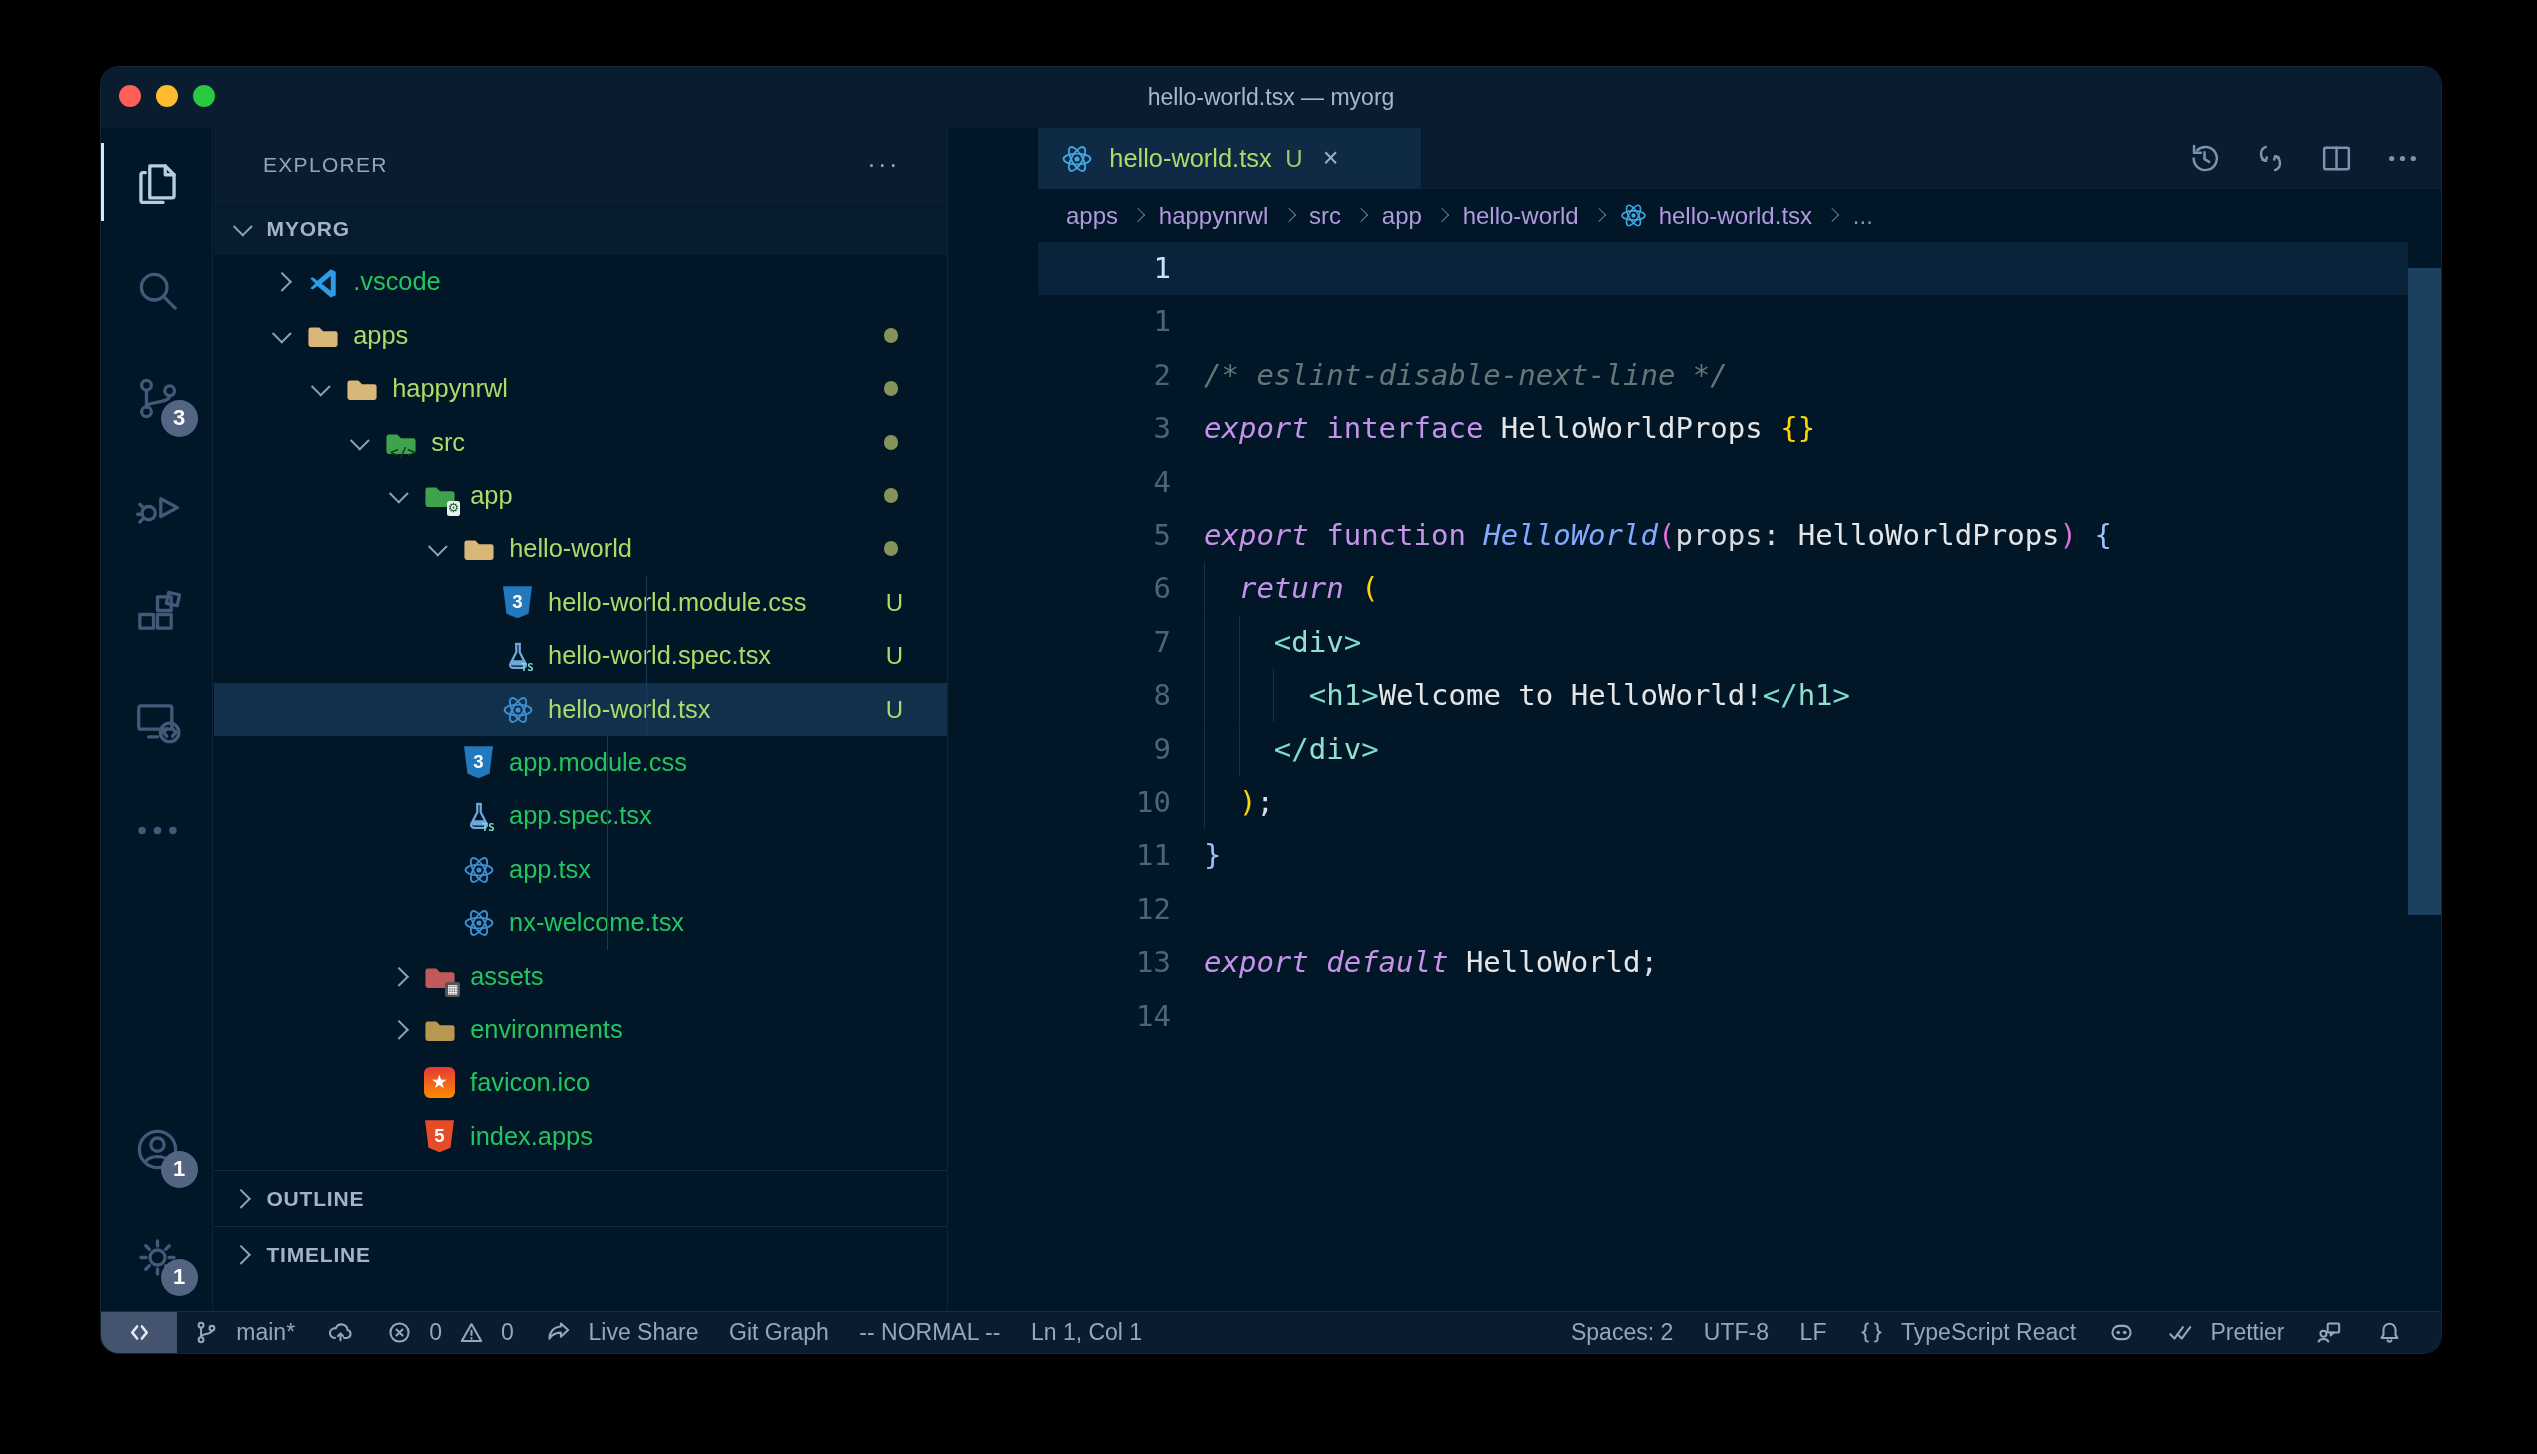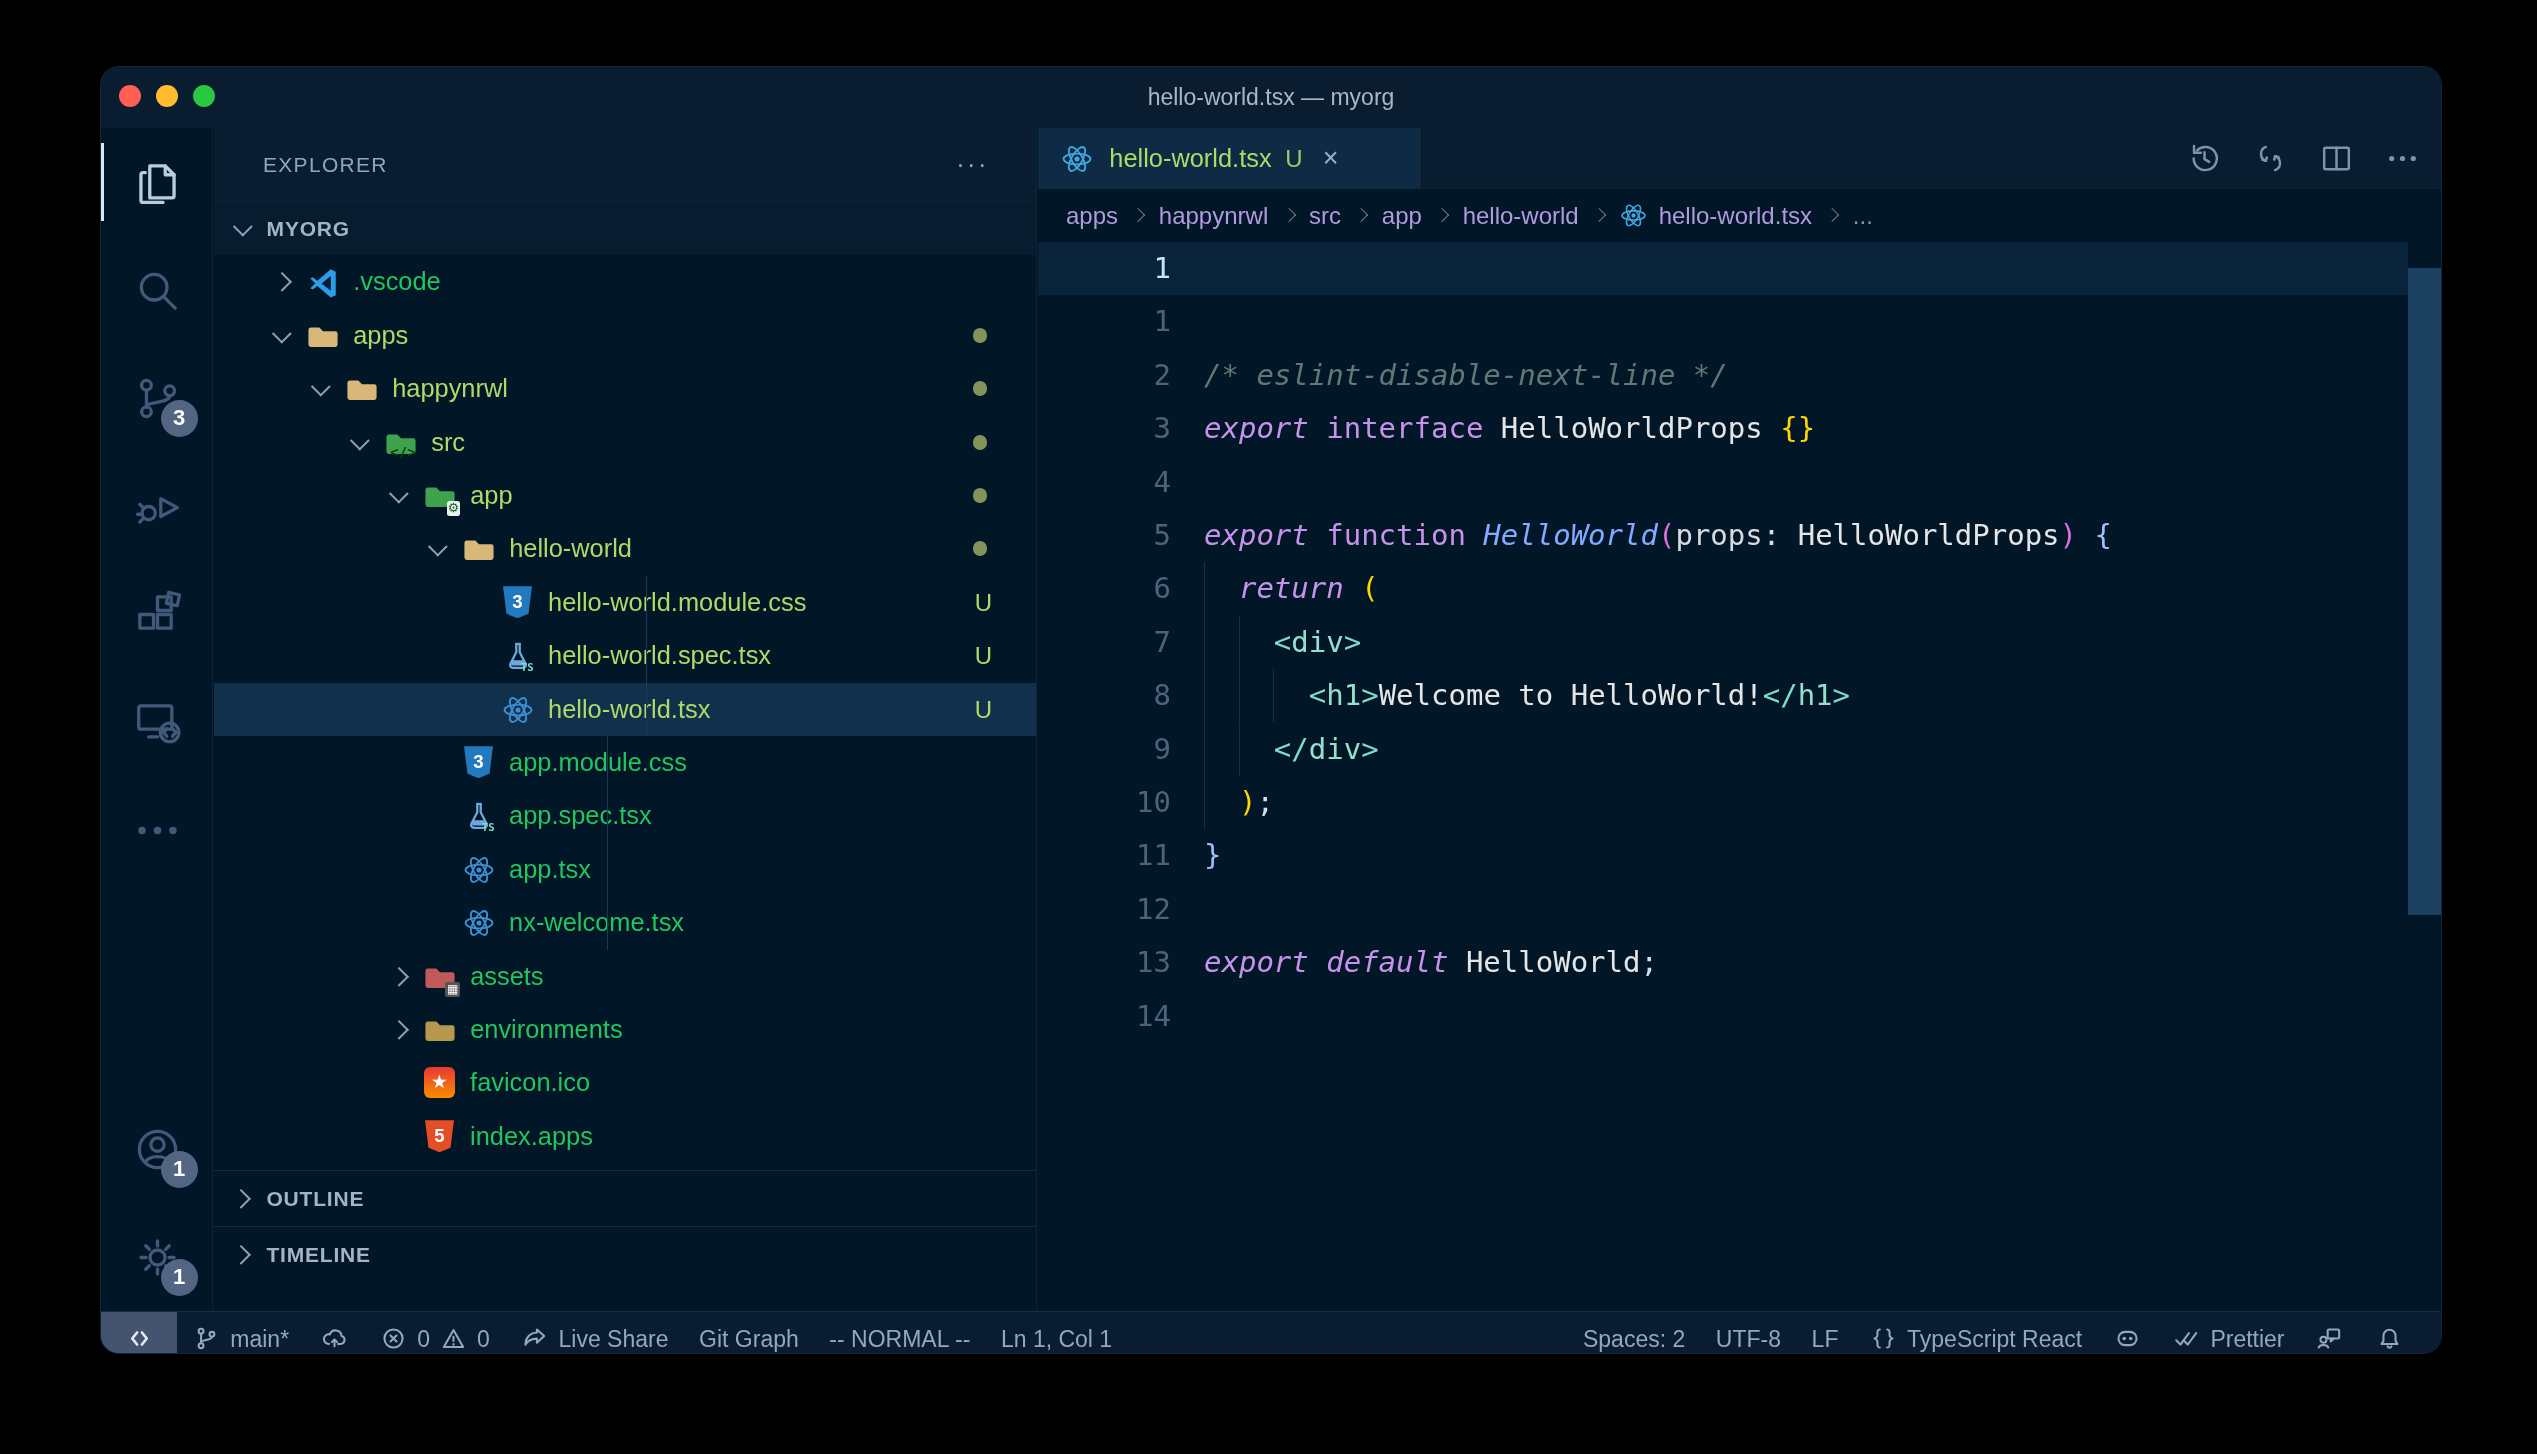--- a/index.html
+++ b/index.html
@@ -27,21 +27,21 @@
   .act-item { position:relative; width:112px; height:108px; display:flex; align-items:center; justify-content:center; }
   .act-item svg { width:53px; height:53px; }
   .act-item .stroke { stroke:#42597a; stroke-width:1.5; fill:none; stroke-linecap:round; stroke-linejoin:round; }
   .act-item.active .stroke { stroke:#b9cde0; }
   .act-item.active::before { content:""; position:absolute; left:0; top:15.3px; bottom:15.3px; width:3.4px; background:#dbe6f1; }
   .act-badge { position:absolute; right:15.3px; bottom:15.3px; min-width:37px; height:37px; border-radius:18.6px;
     background:#546483; color:#fff; font-size:22px; font-weight:bold; display:flex; align-items:center; justify-content:center; }
   #activity-bottom { position:absolute; bottom:0; left:0; width:112px; }
 
   
-  #sidebar { position:absolute; left:113px; top:61px; width:823px; bottom:42px; background:#011627; border-right:0.8px solid #0d2338; }
+  #sidebar { position:absolute; left:113px; top:61px; width:734px; bottom:42px; background:#011627; border-right:0.8px solid #0d2338; }
   #sidebar-header { height:74px; background:#0a1d30; display:flex; align-items:center; justify-content:space-between;
     padding:0 47px 0 49px; border-bottom:0.8px solid #0c2236; }
   #sidebar-header .title { color:#93a5b9; font-size:21px; letter-spacing:1.3px; }
   #sidebar-header .dots { color:#93a5b9; font-size:25.4px; letter-spacing:2.5px; }
 
   #tree { position:absolute; top:74px; left:0; right:0; }
   .row { position:absolute; left:0; width:100%; height:53px; display:flex; align-items:center; }
   .row.selected { background:#10304c; }
   .row.section-hdr { background:#071c2f; }
   .row .lbl { font-size:25.4px; color:#22c55e; white-space:nowrap; }
@@ -111,21 +111,21 @@
   .c-b2 { color:#da70d6; }
   .c-b3 { color:#9cc0fa; }
 
   #scrollbar-thumb { position:absolute; right:0; top:140px; width:33px; height:647px; background:#1b4060; }
 
   
   #statusbar { position:absolute; left:0; right:0; bottom:0; height:42px; background:#0a1d30; border-top:0.8px solid #143049;
     display:flex; align-items:center; justify-content:space-between; color:#93a7bd; font-size:23px; }
   #sb-left, #sb-right { display:flex; align-items:center; height:100%; }
   #sb-right { padding-right:22px; }
-  .sb-item { display:flex; align-items:flex-end; gap:9px; padding:0 15.3px; height:100%; white-space:nowrap; }
+  .sb-item { display:flex; align-items:center; gap:15px; padding:0 15.3px; height:100%; white-space:nowrap; }
   .sb-item svg { width:29px; height:29px; }
   .sb-item .stroke { stroke:#93a7bd; stroke-width:1.7; fill:none; stroke-linecap:round; stroke-linejoin:round; }
   #sb-remote { background:#44536e; width:76px; justify-content:center; padding:0; }
   #sb-remote .stroke { stroke:#e2e9f2; stroke-width:2.2; }
 </style>
 </head>
 <body>
 
 <div id="window">
   <div id="titlebar">

